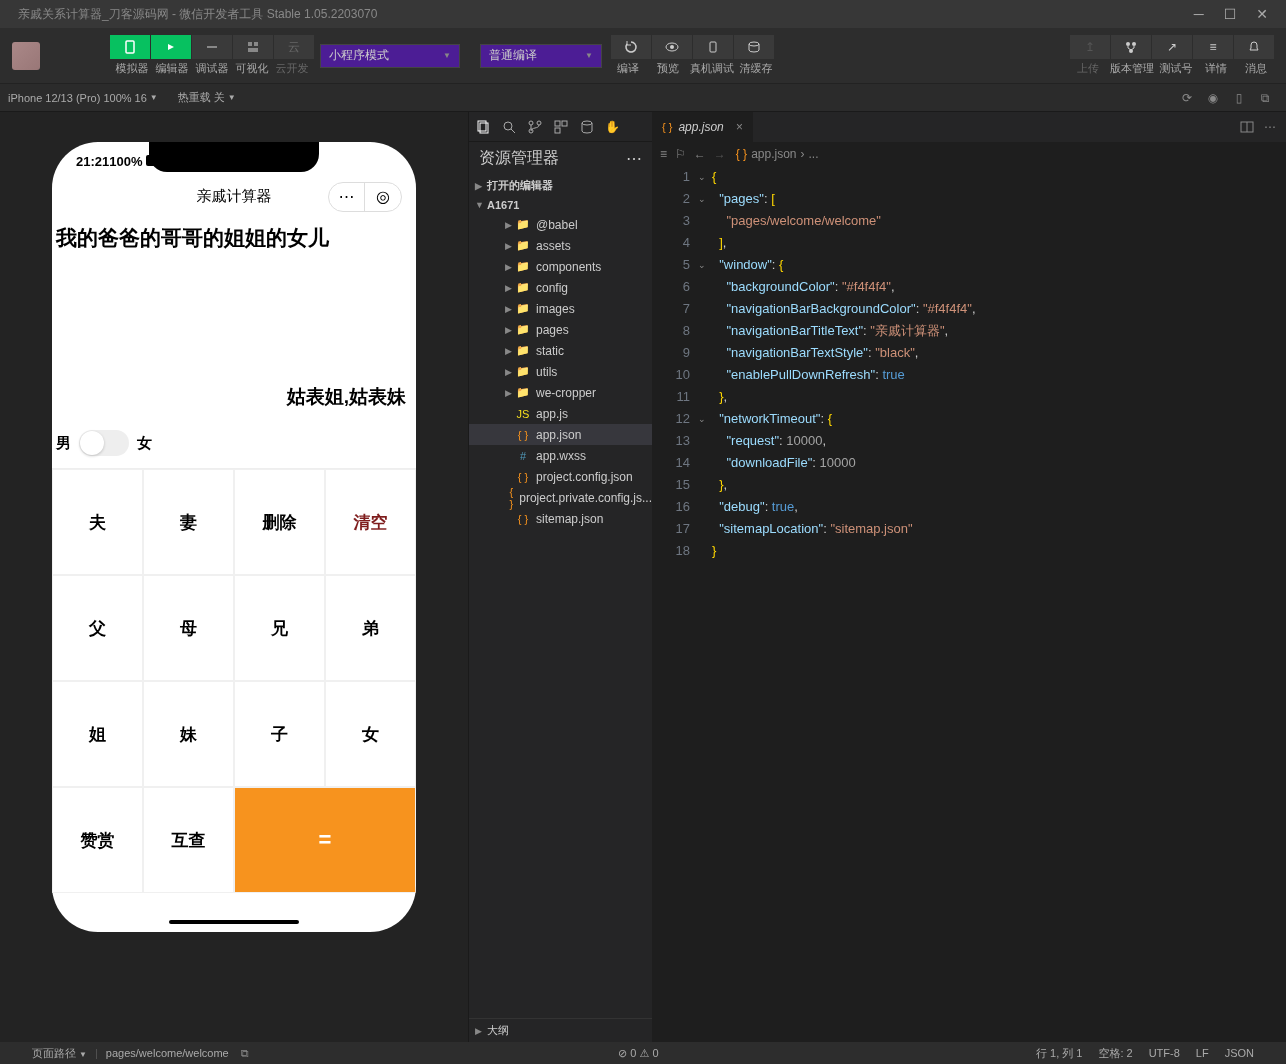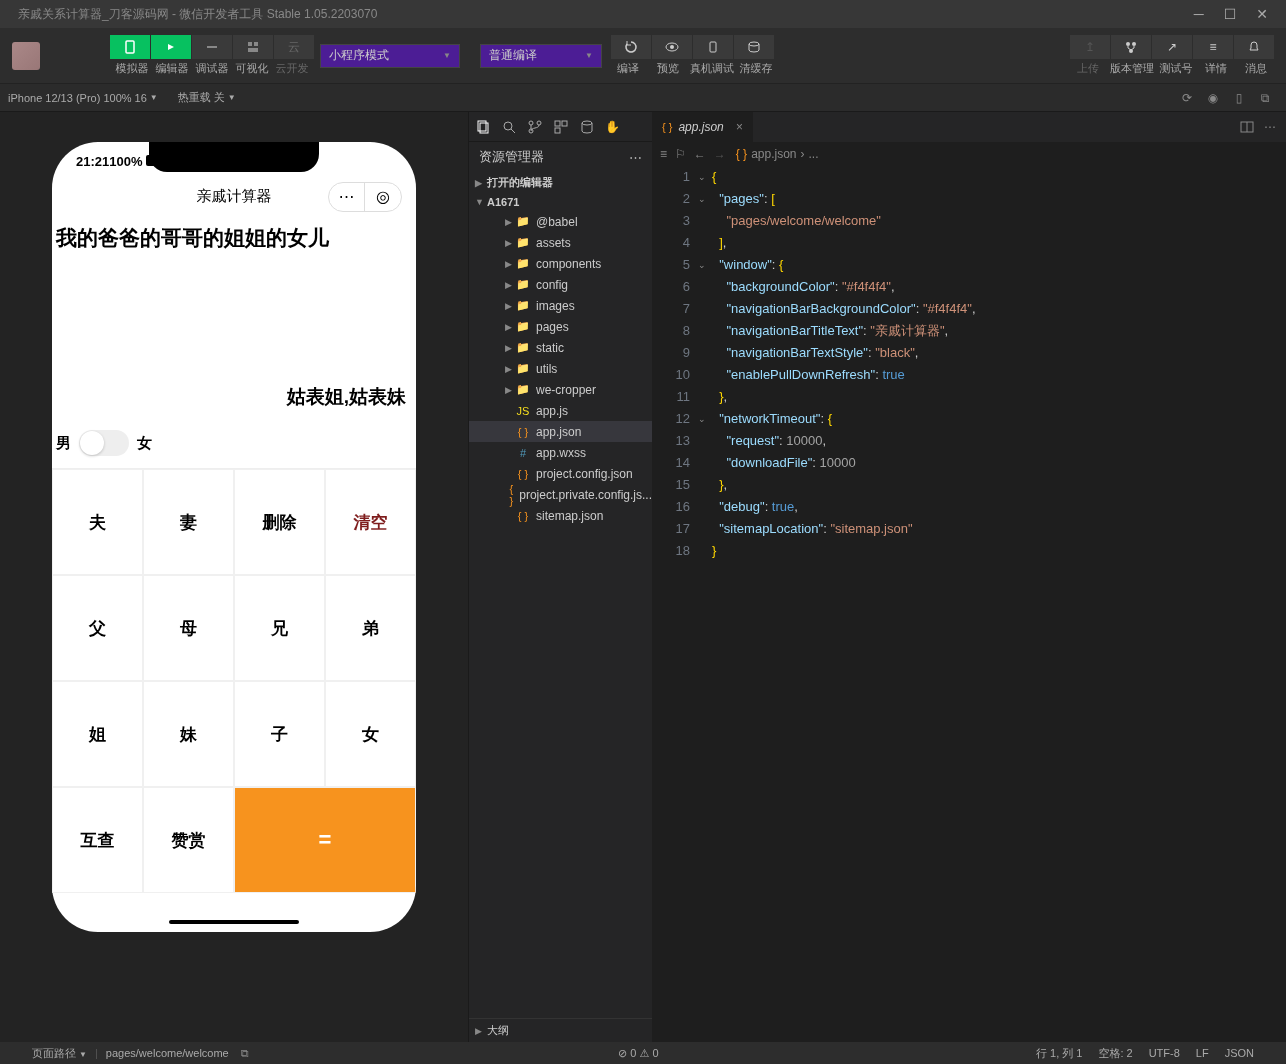--- a/index.html
+++ b/index.html
@@ -49,21 +49,21 @@
 .keygrid { display:grid; grid-template-columns:repeat(4,1fr); }
 .key { height:106px; display:flex; align-items:center; justify-content:center; font-size:17px; font-weight:700; color:#000; border:1px solid #f0f0f0; background:#fff; cursor:pointer; }
 .key.org-txt { color:#7f1d1d; }
 .key.org-bg { background:#f7931e; color:#fff; grid-column:3/5; font-size:22px; }
 .homebar { position:absolute; bottom:8px; left:50%; transform:translateX(-50%); width:130px; height:4px; background:#000; border-radius:3px; }
 
 
 .explorer { width:184px; background:#252526; display:flex; flex-direction:column; border-left:1px solid #1a1a1a; }
 .iconcol { display:flex; height:30px; align-items:center; gap:10px; padding:0 6px; border-bottom:1px solid #1a1a1a; }
 .iconcol .ic { color:#aaa; cursor:pointer; }
-.exphdr { display:flex; align-items:center; justify-content:space-between; padding:6px 10px; color:#ccc; font-size:13px; }
+.exphdr { display:flex; align-items:center; justify-content:space-between; padding:6px 10px; color:#ccc; font-size:16px; }
 .expsec { color:#ccc; overflow:auto; }
 .treeh { padding:3px 6px; font-size:11px; font-weight:700; color:#ccc; display:flex; align-items:center; cursor:pointer; }
 .treeh .chv { width:12px; display:inline-block; color:#888; font-size:9px; }
 .tnode { padding:2px 0 2px 28px; font-size:12px; display:flex; align-items:center; cursor:pointer; height:21px; }
 .tnode.sel { background:#37373d; }
 .tnode .fico { width:16px; margin-right:5px; display:inline-block; text-align:center; font-size:11px; }
 .fico.fold { color:#dcb67a; }
 .fico.js { color:#f7df1e; }
 .fico.json { color:#f7931e; }
 .fico.css { color:#519aba; }
@@ -266,22 +266,22 @@
           <div class="key">删除</div>
           <div class="key org-txt">清空</div>
           <div class="key">父</div>
           <div class="key">母</div>
           <div class="key">兄</div>
           <div class="key">弟</div>
           <div class="key">姐</div>
           <div class="key">妹</div>
           <div class="key">子</div>
           <div class="key">女</div>
+          <div class="key">赞赏</div>
           <div class="key">互查</div>
-          <div class="key">赞赏</div>
           <div class="key org-bg">=</div>
         </div>
       <div class="homebar"></div>
     </div>
   </div>
 
   <div class="explorer">
     <div class="iconcol">
       <span class="ic" style="color:#fff">
           <svg width="16" height="16">

